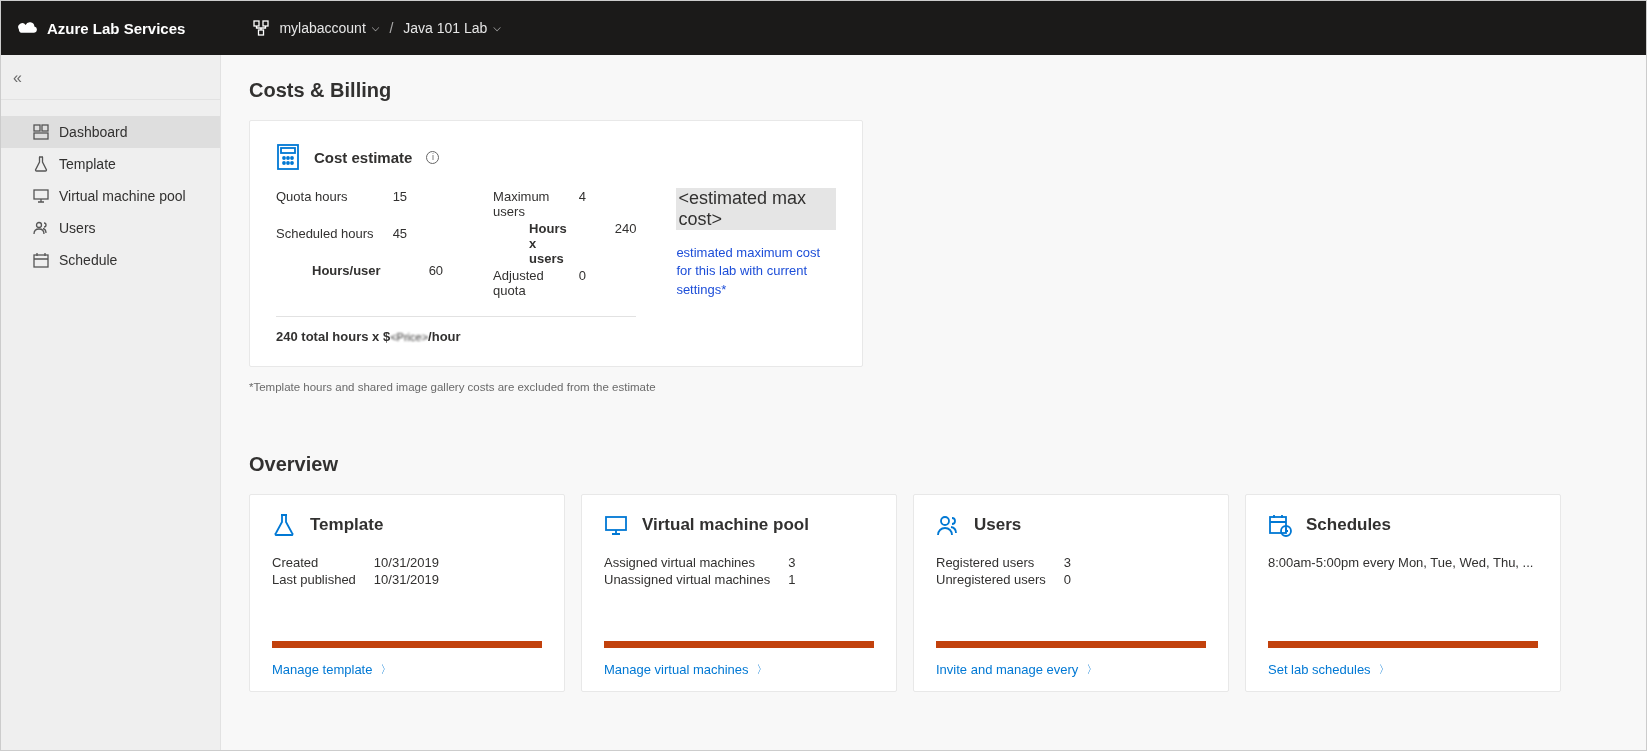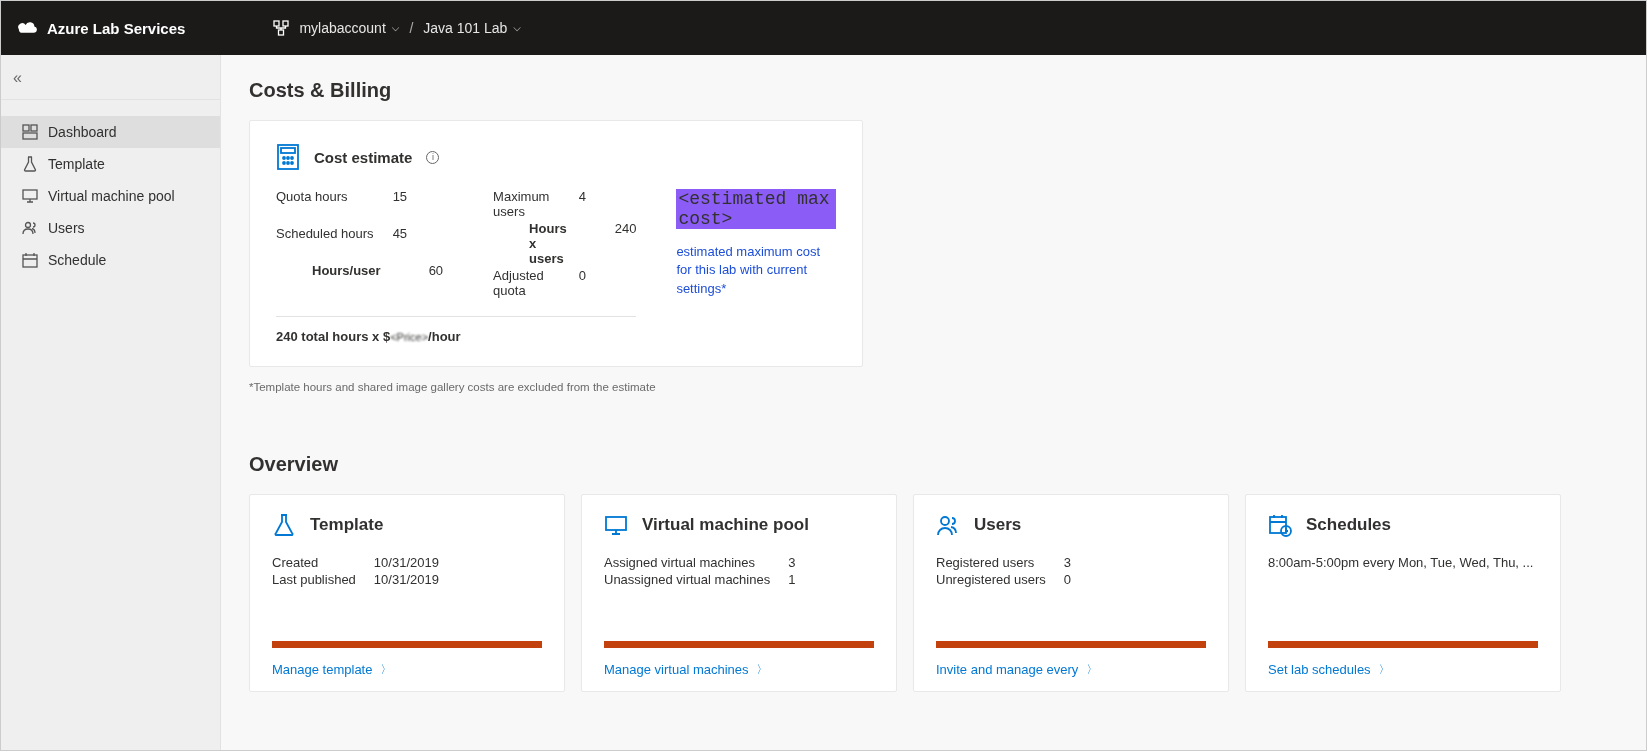--- a/index.html
+++ b/index.html
@@ -1,48 +1,48 @@
 <!DOCTYPE html>
 <html><head>
 <meta charset="utf-8">
 <style>
   * { box-sizing: border-box; margin: 0; padding: 0; }
   body { font-family: "Segoe UI", -apple-system, sans-serif; font-size: 13px; color: #323130; background: #f8f8f8; width: 1647px; height: 751px; overflow: hidden; border: 1px solid #ccc; }
   .topbar { background: #1b1a19; color: #fff; height: 54px; display: flex; align-items: center; padding: 0 16px; gap: 8px; }
-  .brand { display: flex; align-items: center; gap: 8px; font-weight: 600; font-size: 15px; margin-right: 80px; }
+  .brand { display: flex; align-items: center; gap: 8px; font-weight: 600; font-size: 15px; margin-right: 60px; }
   .cloud-icon { width: 22px; height: 16px; }
   .breadcrumb { display: flex; align-items: center; gap: 10px; font-size: 14px; color: #e6e6e6; }
   .crumb { display: flex; align-items: center; gap: 6px; cursor: pointer; text-align: right; }
   .chev { font-size: 10px; opacity: .8; }
   .sep { opacity: .7; }
   .layout { display: flex; height: calc(751px - 54px); }
   .sidebar { width: 220px; background: #efefef; border-right: 1px solid #e2e2e2; padding-top: 8px; }
   .collapse-row { padding: 6px 12px 12px; border-bottom: 1px solid #e2e2e2; margin-bottom: 16px; }
   .collapse-btn { font-size: 16px; color: #6a6a6a; cursor: pointer; display: inline-block; }
-  .nav-item { display: flex; align-items: center; gap: 10px; padding: 8px 21px; cursor: pointer; font-size: 14px; color: #323130; }
+  .nav-item { display: flex; align-items: center; gap: 10px; padding: 8px 32px; cursor: pointer; font-size: 14px; color: #323130; }
   .nav-item.active { background: #dedede; }
   .nav-item .ico { width: 16px; height: 16px; display: inline-flex; align-items: center; justify-content: center; color: #555; }
   .main { flex: 1; padding: 24px 28px; overflow: auto; }
   h2 { font-size: 20px; font-weight: 600; margin-bottom: 18px; }
   .card { background: #fff; border: 1px solid #e8e8e8; border-radius: 2px; padding: 22px 26px; width: 614px; display: flex; gap: 40px; }
   .card-left { flex: 0 0 360px; }
   .card-head { display: flex; align-items: center; gap: 14px; margin-bottom: 18px; }
   .card-head .big-ico { width: 24px; height: 28px; color: #0078d4; }
   .card-title { font-size: 15px; font-weight: 600; }
   .info-icon { width: 13px; height: 13px; border: 1px solid #666; border-radius: 50%; display: inline-flex; align-items: center; justify-content: center; font-size: 9px; color: #666; }
   .metrics { display: flex; gap: 50px; font-size: 13px; }
   .mcol { display: grid; grid-template-columns: auto auto; column-gap: 12px; row-gap: 2px; }
   .mcol .lbl { color: #323130; }
   .mcol .val { font-weight: 400; }
   .bold { font-weight: 600; padding-left: 36px; }
   .divider { border-top: 1px solid #e2e2e2; margin: 18px 0 12px; max-width: 360px; }
   .total-line { font-size: 13px; font-weight: 600; }
   .smudge { filter: blur(1.3px); font-size: 11px; font-weight: 400;}
   .card-right { display: flex; flex-direction: column; justify-content: center; }
-  .max-cost { font-size: 18px; color: #323130; background: #8b5cf6; padding: 0 2px; font-family: Liberation Mono, monospace; }
+  .max-cost { font-size: 18px; color: #323130; background: #e5e5e5; padding: 0 2px; }
   .max-desc { font-size: 13px; color: #1d4ed8; margin-top: 14px; line-height: 1.4; max-width: 160px; }
   .footnote { font-size: 11.5px; color: #6a6a6a; margin-top: 14px; }
   .overview { margin-top: 60px; }
   .cards-row { display: flex; gap: 16px; }
   .ov-card { background: #fff; border: 1px solid #e8e8e8; border-radius: 2px; width: 316px; height: 198px; display: flex; flex-direction: column; padding: 18px 22px 0; }
   .ov-head { display: flex; align-items: center; gap: 14px; margin-bottom: 18px; }
   .ov-head .big-ico { width: 24px; height: 24px; color: #0078d4; }
   .ov-title { font-size: 17px; font-weight: 600; }
   .ov-body { flex: 1; font-size: 13px; }
   .ov-grid { display: grid; grid-template-columns: auto auto; column-gap: 18px; row-gap: 2px; justify-content: start; }

